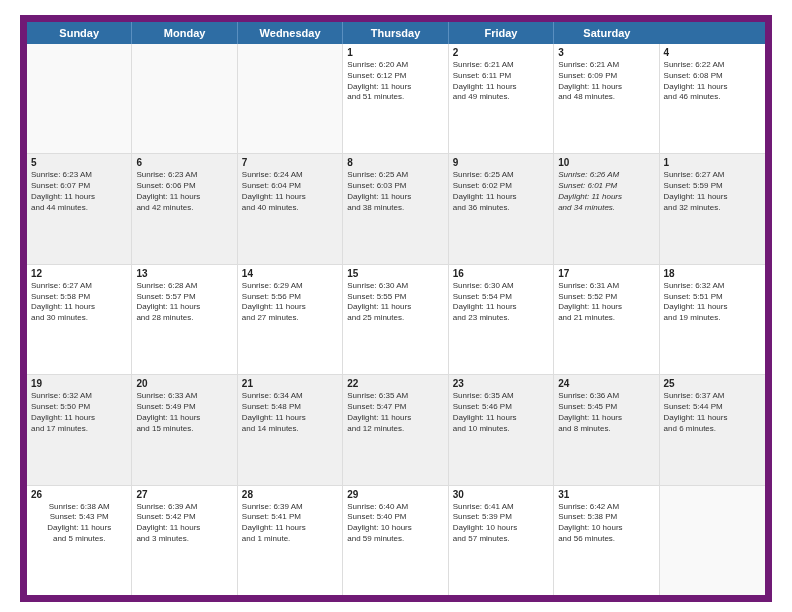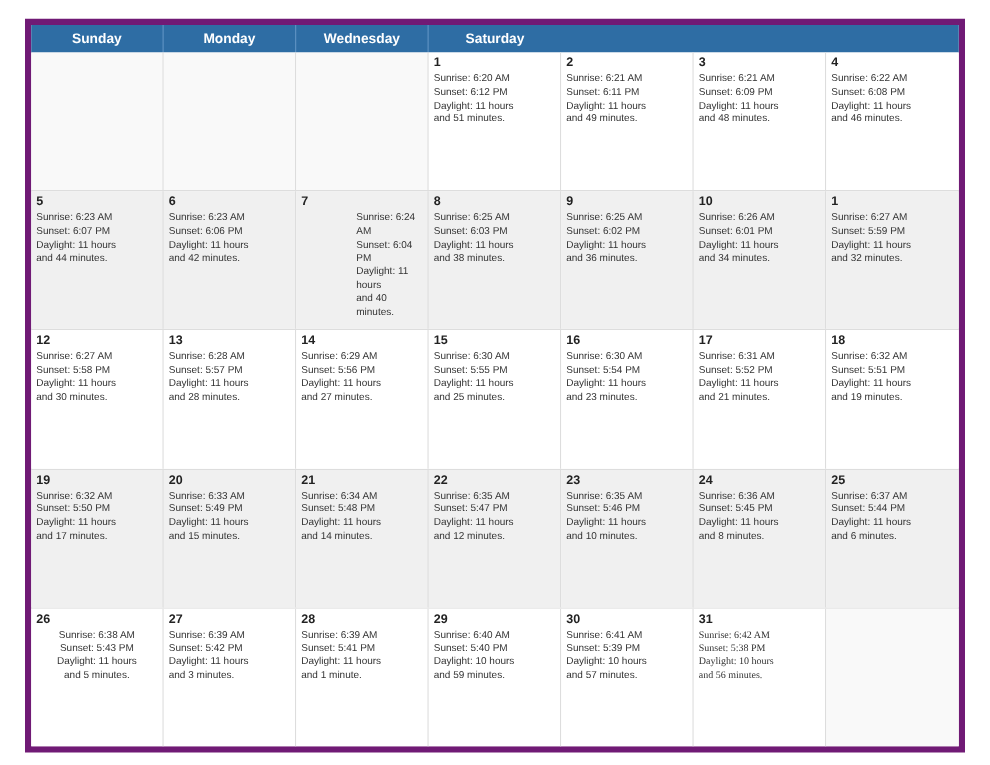--- a/index.html
+++ b/index.html
@@ -37,21 +37,21 @@
       color: #333;
     }
     .location {
       font-size: 14px;
       color: #555;
     }
     .calendar {
       flex: 1;
       display: flex;
       flex-direction: column;
-      border: 5px solid #701a75;
+      border: 7px solid #701a75;
     }
     .cal-header {
       display: grid;
       grid-template-columns: repeat(7, 1fr);
       background: #2e6da4;
     }
     .cal-header-cell {
       color: #fff;
       font-size: 11px;
       font-weight: bold;
@@ -99,20 +99,22 @@
 </head>
 <body>
 
 <div class="page">
 
   <div class="calendar">
     <div class="cal-header">
     <div class="cal-header-cell">Sunday</div>
         <div class="cal-header-cell">Monday</div>
         <div class="cal-header-cell">Wednesday</div>
+        <div class="cal-header-cell">Thursday</div>
+        <div class="cal-header-cell">Friday</div>
         <div class="cal-header-cell">Saturday</div>
       </div>
     <div class="cal-body">
     <div class="cal-row">
           <div class="cal-cell empty"></div>
           <div class="cal-cell empty"></div>
           <div class="cal-cell empty"></div>
           <div class="cal-cell">
             <div class="day-number">1</div>
             <div class="cell-text" style="white-space: pre-line;">Sunrise: 6:20 AM
@@ -152,42 +154,42 @@
           </div>
           <div class="cal-cell shaded">
             <div class="day-number">6</div>
             <div class="cell-text" style="white-space: pre-line;">Sunrise: 6:23 AM
 Sunset: 6:06 PM
 Daylight: 11 hours
 and 42 minutes.</div>
           </div>
           <div class="cal-cell shaded">
             <div class="day-number">7</div>
-            <div class="cell-text" style="white-space: pre-line; margin-left: 44px;">Sunrise: 6:24 AM
+            <div class="cell-text" style="white-space: pre-line;">Sunrise: 6:24 AM
 Sunset: 6:04 PM
 Daylight: 11 hours
 and 40 minutes.</div>
           </div>
           <div class="cal-cell shaded">
             <div class="day-number">8</div>
             <div class="cell-text" style="white-space: pre-line;">Sunrise: 6:25 AM
 Sunset: 6:03 PM
 Daylight: 11 hours
 and 38 minutes.</div>
           </div>
           <div class="cal-cell shaded">
             <div class="day-number">9</div>
             <div class="cell-text" style="white-space: pre-line;">Sunrise: 6:25 AM
 Sunset: 6:02 PM
 Daylight: 11 hours
 and 36 minutes.</div>
           </div>
           <div class="cal-cell shaded">
             <div class="day-number">10</div>
-            <div class="cell-text" style="white-space: pre-line;">Sunrise: 6:26 AM
+            <div class="cell-text" style="white-space: pre-line; font-style: italic;">Sunrise: 6:26 AM
 Sunset: 6:01 PM
 Daylight: 11 hours
 and 34 minutes.</div>
           </div>
           <div class="cal-cell shaded">
             <div class="day-number">1</div>
             <div class="cell-text" style="white-space: pre-line;">Sunrise: 6:27 AM
 Sunset: 5:59 PM
 Daylight: 11 hours
 and 32 minutes.</div>
@@ -326,21 +328,21 @@
           </div>
           <div class="cal-cell">
             <div class="day-number">30</div>
             <div class="cell-text" style="white-space: pre-line;">Sunrise: 6:41 AM
 Sunset: 5:39 PM
 Daylight: 10 hours
 and 57 minutes.</div>
           </div>
           <div class="cal-cell">
             <div class="day-number">31</div>
-            <div class="cell-text" style="white-space: pre-line; font-family: Liberation Serif, serif;">Sunrise: 6:42 AM
+            <div class="cell-text" style="white-space: pre-line;">Sunrise: 6:42 AM
 Sunset: 5:38 PM
 Daylight: 10 hours
 and 56 minutes.</div>
           </div>
           <div class="cal-cell empty"></div>
         </div>
       </div>
   </div>
 </div>
 

